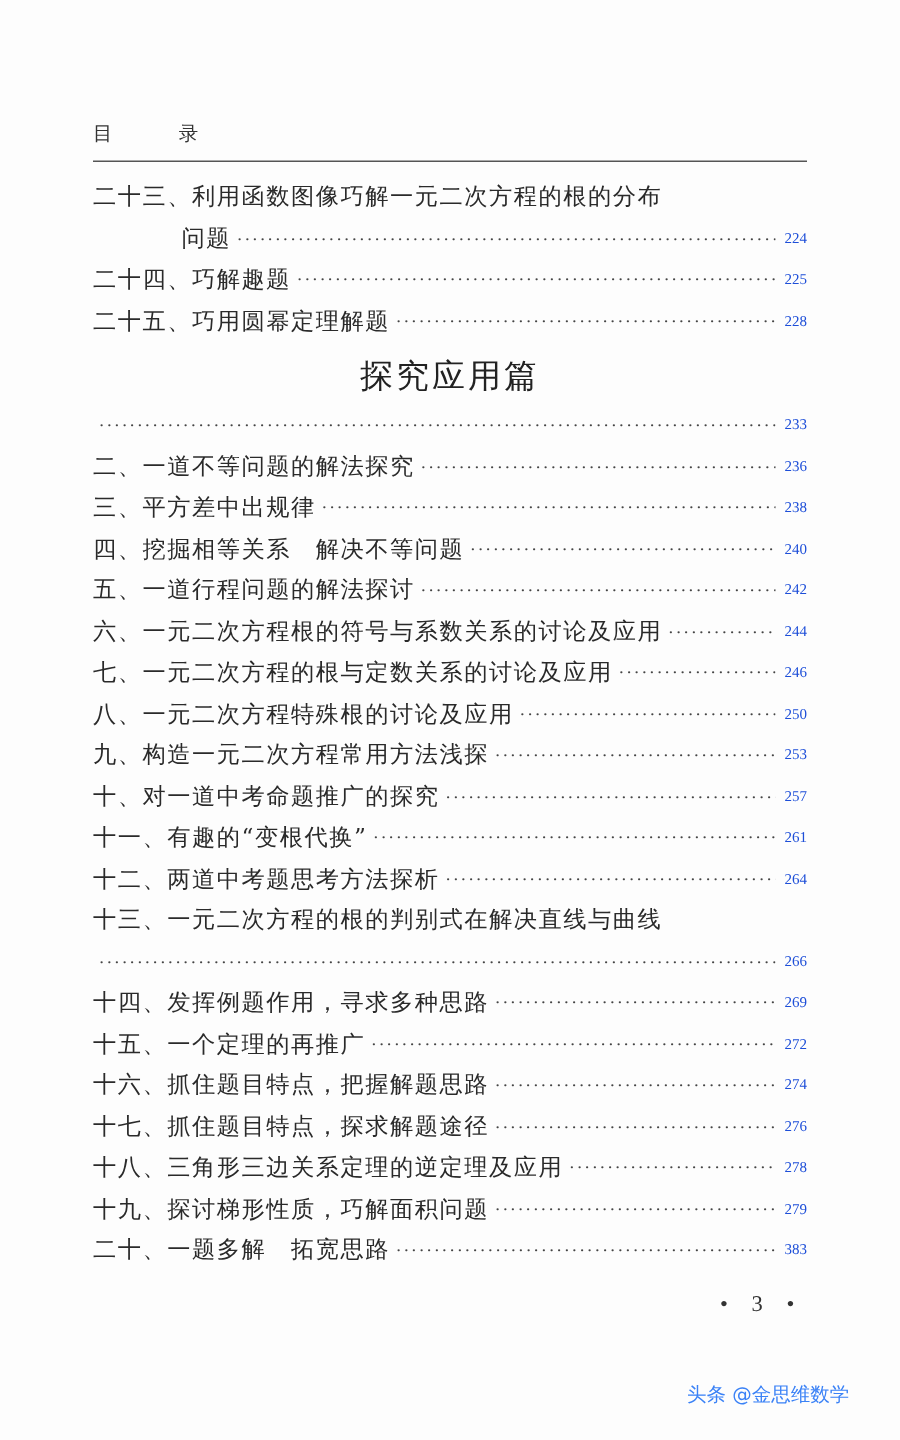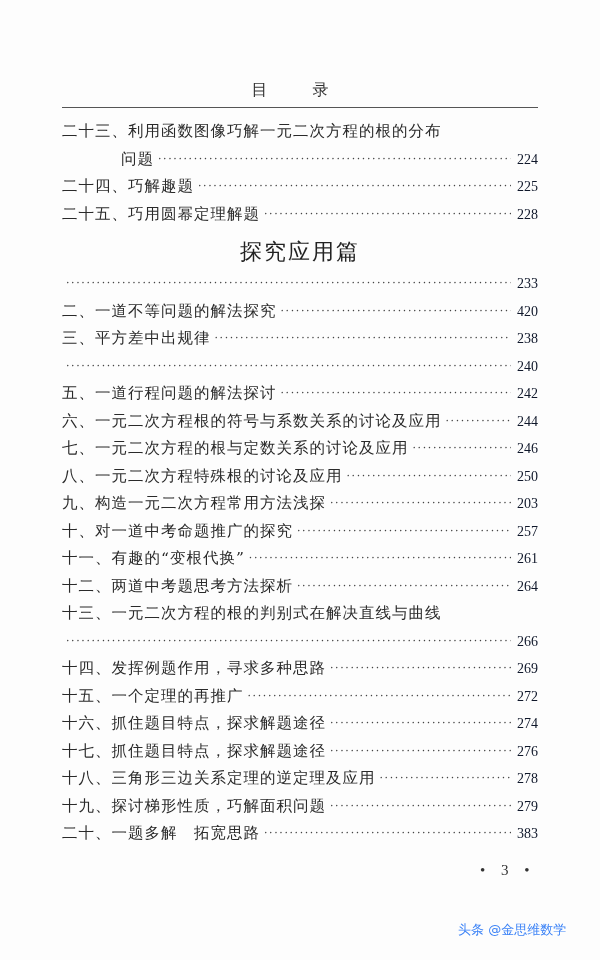--- a/index.html
+++ b/index.html
@@ -1,42 +1,42 @@
 <!DOCTYPE html>
 <html><head>
 <meta charset="utf-8">
 <style>
   html, body { margin: 0; padding: 0; }
   body {
     width: 600px; height: 960px; background: #fdfdfd; position: relative; overflow: hidden;
     font-family: "DejaVu Serif", "Liberation Serif", serif; color: #2a2a2a;
   }
   .page-header {
-    position: absolute; left: 62px; top: 80px; width: 476px; text-align: center;
-    font-size: 16px; letter-spacing: 20px; color: #333;
+    position: absolute; left: 62px; top: 80px; width: 476px; 
+    font-size: 13px; letter-spacing: 20px; color: #333;
   }
   .rule {
     position: absolute; left: 62px; top: 107px; width: 476px; height: 0;
     border-top: 1.5px solid #555;
   }
   .toc { position: absolute; left: 62px; top: 118px; width: 476px; }
   .row {
     display: flex; align-items: center; height: 27.5px; line-height: 27.5px;
     font-size: 15.5px; letter-spacing: 1px; white-space: nowrap;
   }
   .row .title { flex: 0 0 auto; }
   .row .leader {
     flex: 1 1 auto; overflow: hidden; margin: 0 6px 0 4px; color: #444;
     font-size: 11px; letter-spacing: 1.6px;
   }
   .row .leader::before {
     content: "································································································································";
   }
   .row .page {
-    flex: 0 0 auto; font-family: "Liberation Serif", serif; font-size: 14px; letter-spacing: 0; color: #0f172a;
+    flex: 0 0 auto; font-family: "Liberation Serif", serif; font-size: 10px; letter-spacing: 0; color: #1d4ed8;
   }
   .row.cont .title { padding-left: 59px; }
   .row.cont2 .title { padding-left: 44px; }
   .section-title {
     text-align: center; font-size: 22px; letter-spacing: 2px; height: 42px; line-height: 48px; color: #222;
   }
   .page-number {
     position: absolute; left: 480px; top: 862px; font-family: "Liberation Serif", serif;
     font-size: 15px; color: #333; letter-spacing: 6px;
   }
@@ -74,28 +74,29 @@
 
   <div class="section-title">探究应用篇</div>
 
   <div class="row">
     <span class="leader"></span>
     <span class="page">233</span>
   </div>
   <div class="row">
     <span class="title">二、一道不等问题的解法探究</span>
     <span class="leader"></span>
-    <span class="page">420</span>
+    <span class="page">236</span>
   </div>
   <div class="row">
     <span class="title">三、平方差中出规律</span>
     <span class="leader"></span>
     <span class="page">238</span>
   </div>
   <div class="row">
+    <span class="title">四、挖掘相等关系　解决不等问题</span>
     <span class="leader"></span>
     <span class="page">240</span>
   </div>
   <div class="row">
     <span class="title">五、一道行程问题的解法探讨</span>
     <span class="leader"></span>
     <span class="page">242</span>
   </div>
   <div class="row">
     <span class="title">六、一元二次方程根的符号与系数关系的讨论及应用</span>
@@ -108,21 +109,21 @@
     <span class="page">246</span>
   </div>
   <div class="row">
     <span class="title">八、一元二次方程特殊根的讨论及应用</span>
     <span class="leader"></span>
     <span class="page">250</span>
   </div>
   <div class="row">
     <span class="title">九、构造一元二次方程常用方法浅探</span>
     <span class="leader"></span>
-    <span class="page">203</span>
+    <span class="page">253</span>
   </div>
   <div class="row">
     <span class="title">十、对一道中考命题推广的探究</span>
     <span class="leader"></span>
     <span class="page">257</span>
   </div>
   <div class="row">
     <span class="title">十一、有趣的“变根代换”</span>
     <span class="leader"></span>
     <span class="page">261</span>
@@ -143,21 +144,21 @@
     <span class="title">十四、发挥例题作用，寻求多种思路</span>
     <span class="leader"></span>
     <span class="page">269</span>
   </div>
   <div class="row">
     <span class="title">十五、一个定理的再推广</span>
     <span class="leader"></span>
     <span class="page">272</span>
   </div>
   <div class="row">
-    <span class="title">十六、抓住题目特点，探求解题途径</span>
+    <span class="title">十六、抓住题目特点，把握解题思路</span>
     <span class="leader"></span>
     <span class="page">274</span>
   </div>
   <div class="row">
     <span class="title">十七、抓住题目特点，探求解题途径</span>
     <span class="leader"></span>
     <span class="page">276</span>
   </div>
   <div class="row">
     <span class="title">十八、三角形三边关系定理的逆定理及应用</span>

